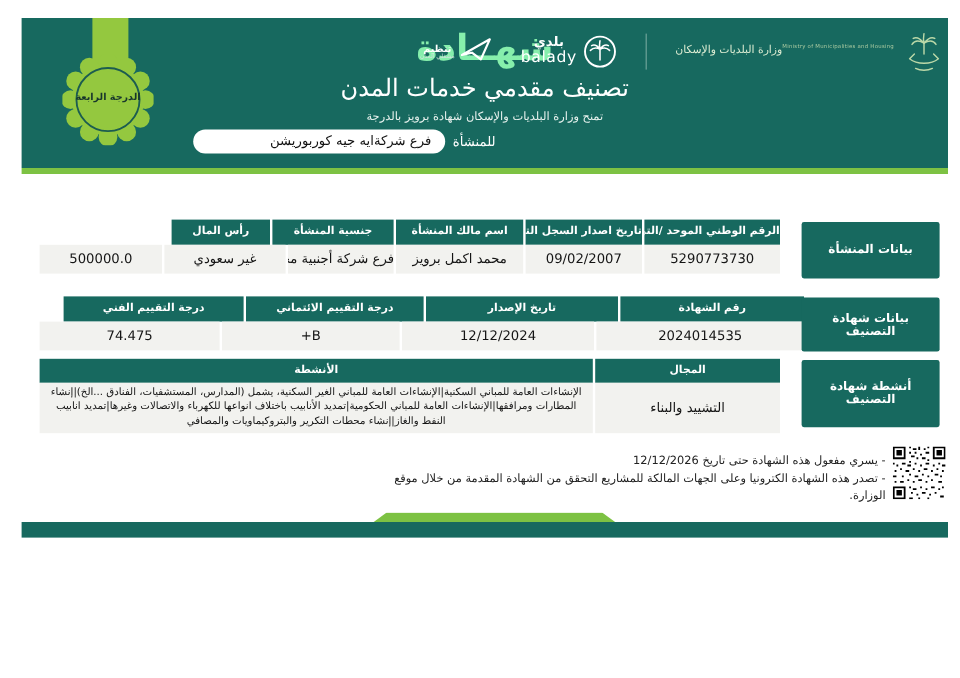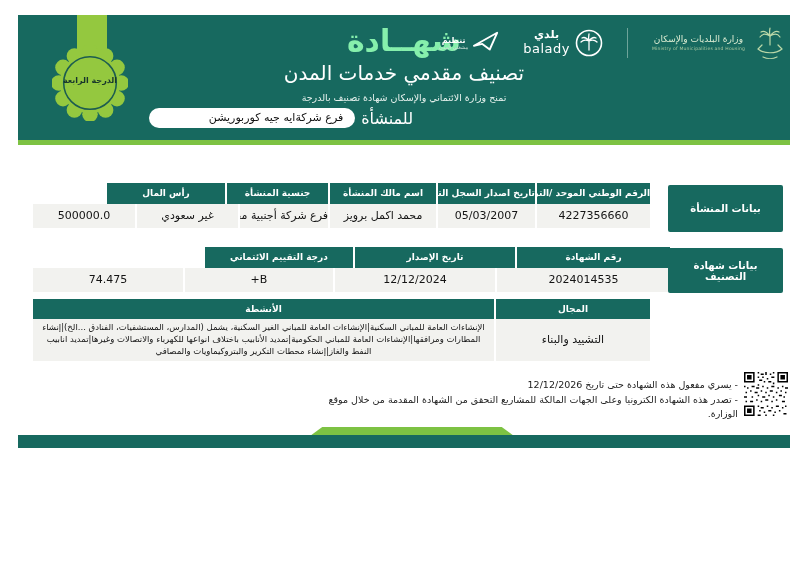--- a/index.html
+++ b/index.html
@@ -14,33 +14,33 @@
 
   
   .band{position:absolute;left:18px;top:15px;width:772px;height:125px;background:var(--teal)}
   .band-underline{position:absolute;left:18px;top:140px;width:772px;height:5px;background:var(--green)}
   .cert-title{position:absolute;left:0;top:8px;width:100%;text-align:center;
               color:#86efac;font-size:30px;font-weight:bold;letter-spacing:1px}
   .cert-subtitle{position:absolute;left:0;top:46px;width:100%;text-align:center;color:#fff;font-size:20px}
   .cert-tagline{position:absolute;left:0;top:77px;width:100%;text-align:center;color:#e9f3ef;font-size:9.5px}
   .entity-row{position:absolute;left:131px;top:93px;width:264px;height:20px;
               display:flex;flex-direction:row;direction:rtl;align-items:center;gap:6px}
-  .entity-label{color:#fff;font-size:16px;white-space:nowrap}
+  .entity-label{color:#fff;font-size:11px;white-space:nowrap}
   .entity-pill{width:210px;height:20px;background:#fff;border-radius:10px;color:#111;
                font-size:11px;line-height:20px;text-align:right;padding:0 12px;white-space:nowrap;overflow:hidden}
 
   
   .logos{position:absolute;top:7px;right:0;height:42px;display:flex;align-items:center;gap:24px;direction:ltr}
   .logo-text{display:flex;flex-direction:column;align-items:center;color:#fff;line-height:1.15}
   .program .l1{font-size:8px;font-weight:bold}
   .program .l2{font-size:5px;color:#cfe3dc}
   .balady .l1{font-size:11px;font-weight:bold}
   .balady .l2{font-size:13px;letter-spacing:.5px}
   .logo-sep{width:1px;height:30px;background:#6ea49a}
-  .ministry-text{display:flex;flex-direction:column;align-items:center;line-height:1.3}
+  .ministry-text{display:flex;flex-direction:row;align-items:flex-start;line-height:1.3}
   .ministry-text .l1{font-size:9px;color:#dcecd2}
   .ministry-text .l2{font-size:4.5px;color:#a9c9a0;letter-spacing:.2px}
   .logo-group{display:flex;align-items:center;gap:5px}
 
   
   .ribbon{position:absolute;left:77px;top:15px;width:30px;height:42px;background:var(--badge_green)}
   .rosette{position:absolute;left:52px;top:45px}
   .badge-label{position:absolute;left:52px;top:76px;width:76px;text-align:center;
                font-size:8px;color:#17352c;font-weight:bold}
 
@@ -71,21 +71,21 @@
 </head>
 <body>
 
 <div class="stage">
 
   <div class="page-num">1/1</div>
 
   <div class="band">
     <div class="cert-title">شهــادة</div>
     <div class="cert-subtitle">تصنيف مقدمي خدمات المدن</div>
-    <div class="cert-tagline">تمنح وزارة الائتماني والإسكان شهادة تصنيف بالدرجة</div>
+    <div class="cert-tagline">تمنح وزارة البلديات والإسكان شهادة برويز بالدرجة</div>
 
     <div class="entity-row">
       <span class="entity-label">للمنشأة</span>
       <span class="entity-pill">فرع شركةايه جيه كوربوريشن</span>
     </div>
 
     <div class="logos">
       <div class="logo-group program">
         <div class="logo-text">
           <span class="l1">تنظيم</span>
@@ -144,58 +144,60 @@
     <circle cx="39" cy="39" r="27" fill="none" stroke="#1C5C50" stroke-width="1.6"></circle>
   </svg>
   <div class="badge-label">الدرجة الرابعة</div>
 
   <div class="tbl" style="left:33px;top:183px">
     <div class="row">
       <div class="hcell" style="width:113px">الرقم الوطني الموحد /الترخيص</div>
       <div class="hcell" style="width:97px">تاريخ اصدار السجل التجاري/ الترخيص</div>
       <div class="hcell" style="width:106px">اسم مالك المنشأة</div>
       <div class="hcell" style="width:101px">جنسية المنشأة</div>
-      <div class="hcell" style="width:118px">رأس المال</div>
-    </div>
-    <div class="row">
-      <div class="vcell" style="width:113px">4227356660</div>
-      <div class="vcell" style="width:97px">05/03/2007</div>
+      <div class="hcell" style="width:82px">رأس المال</div>
+    </div>
+    <div class="row">
+      <div class="vcell" style="width:113px">5290773730</div>
+      <div class="vcell" style="width:97px">09/02/2007</div>
       <div class="vcell" style="width:106px">محمد اكمل برويز</div>
       <div class="vcell" style="width:88px">فرع شركة أجنبية محدودة</div>
       <div class="vcell" style="width:101px">غير سعودي</div>
       <div class="vcell" style="width:102px">500000.0</div>
     </div>
   </div>
   <div class="sec-box" style="top:185px;height:47px">بيانات المنشأة</div>
 
   <div class="tbl" style="left:33px;top:247px">
     <div class="row">
       <div class="hcell" style="width:153px">رقم الشهادة</div>
       <div class="hcell" style="width:160px">تاريخ الإصدار</div>
       <div class="hcell" style="width:148px">درجة التقييم الائتماني</div>
+      <div class="hcell" style="width:150px">درجة التقييم الفني</div>
     </div>
     <div class="row">
       <div class="vcell" style="width:173px">2024014535</div>
       <div class="vcell" style="width:160px">12/12/2024</div>
       <div class="vcell" style="width:148px">B+</div>
       <div class="vcell" style="width:150px">74.475</div>
     </div>
   </div>
   <div class="sec-box" style="top:248px;height:45px">بيانات شهادة التصنيف</div>
 
   <div class="tbl" style="left:33px;top:299px">
     <div class="row">
       <div class="hcell" style="width:154px;height:20px;line-height:20px">المجال</div>
       <div class="hcell" style="width:461px;height:20px;line-height:20px">الأنشطة</div>
     </div>
     <div class="row">
       <div class="vcell tall" style="width:154px">التشييد والبناء</div>
       <div class="vcell tall small" style="width:461px">الإنشاءات العامة للمباني السكنية|الإنشاءات العامة للمباني الغير السكنية، يشمل (المدارس، المستشفيات، الفنادق ...الخ)|إنشاء المطارات ومرافقها|الإنشاءات العامة للمباني الحكومية|تمديد الأنابيب باختلاف انواعها للكهرباء والاتصالات وغيرها|تمديد انابيب النفط والغاز|إنشاء محطات التكرير والبتروكيماويات والمصافي</div>
     </div>
   </div>
+  <div class="sec-box" style="top:300px;height:56px">أنشطة شهادة التصنيف</div>
 
 
   <div class="notes">
     <div>- يسري مفعول هذه الشهادة حتى تاريخ 12/12/2026</div>
     <div>- تصدر هذه الشهادة الكترونيا وعلى الجهات المالكة للمشاريع التحقق من الشهادة المقدمة من خلال موقع الوزارة.</div>
   </div>
 
   <svg class="qr" viewBox="0 0 29 29">
     <rect x="0" y="0" width="29" height="29" fill="#fff"></rect>
     <path fill="#000" d="M0 0h7v7h-7z M22 0h7v7h-7z M0 22h7v7h-7z"></path>

